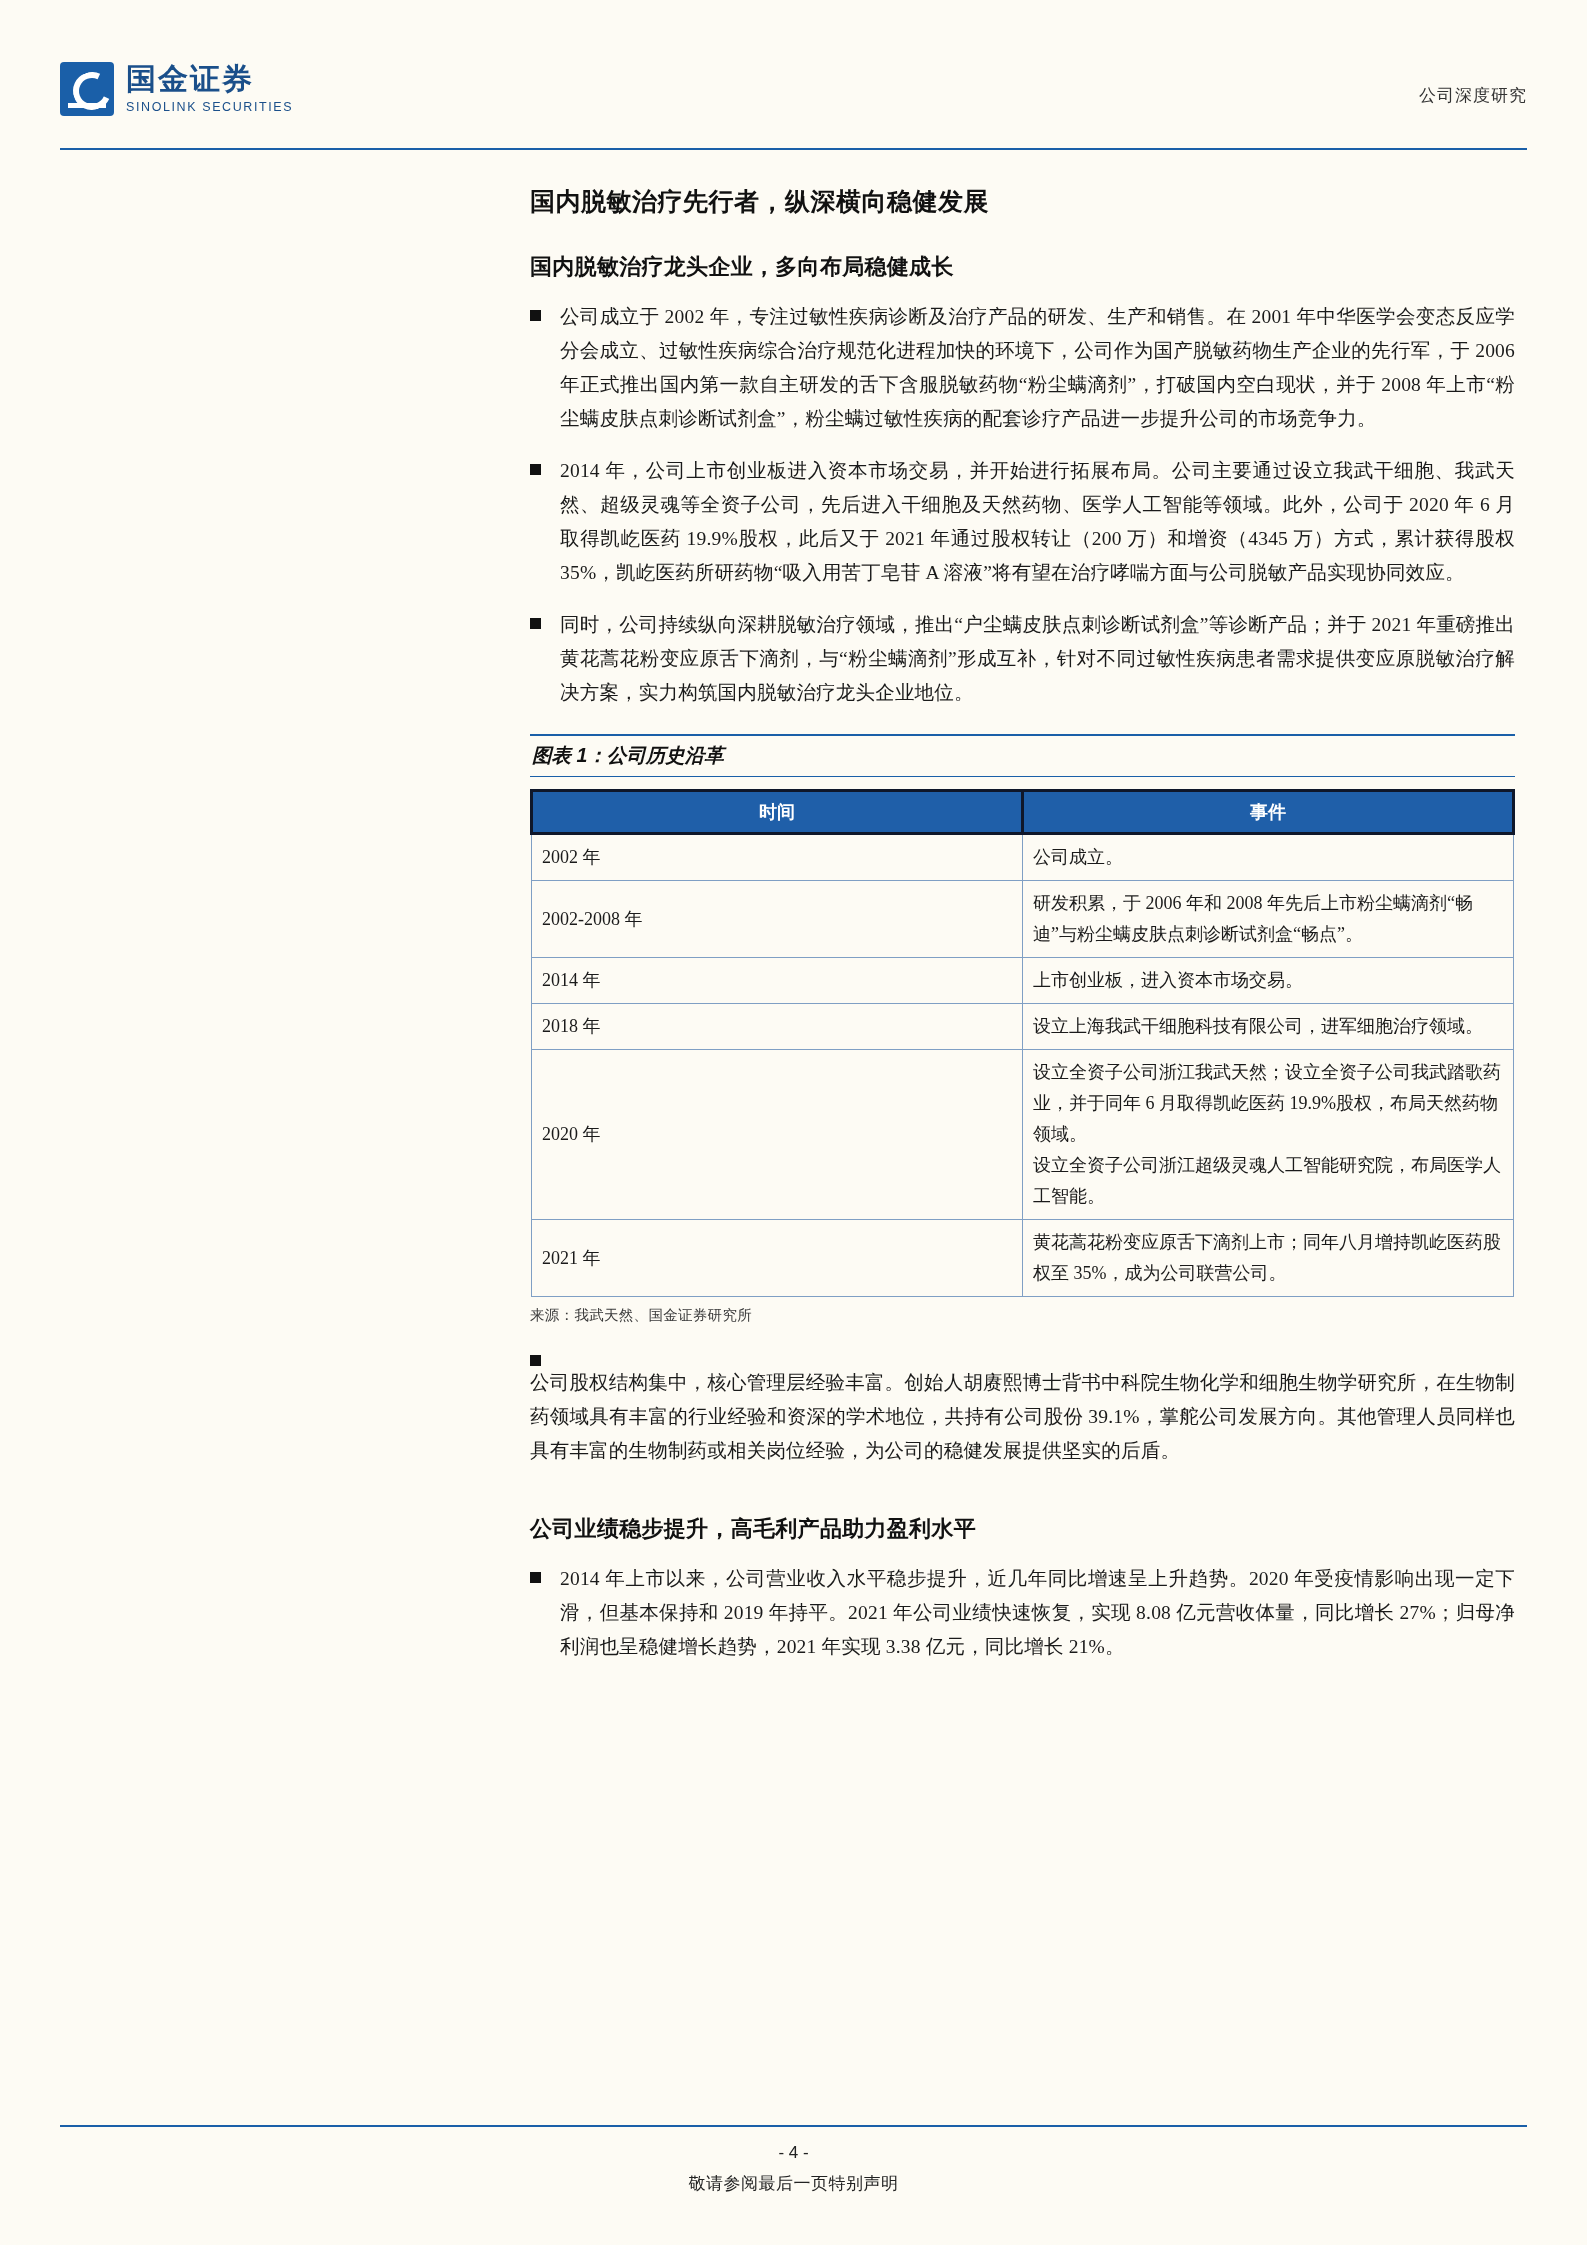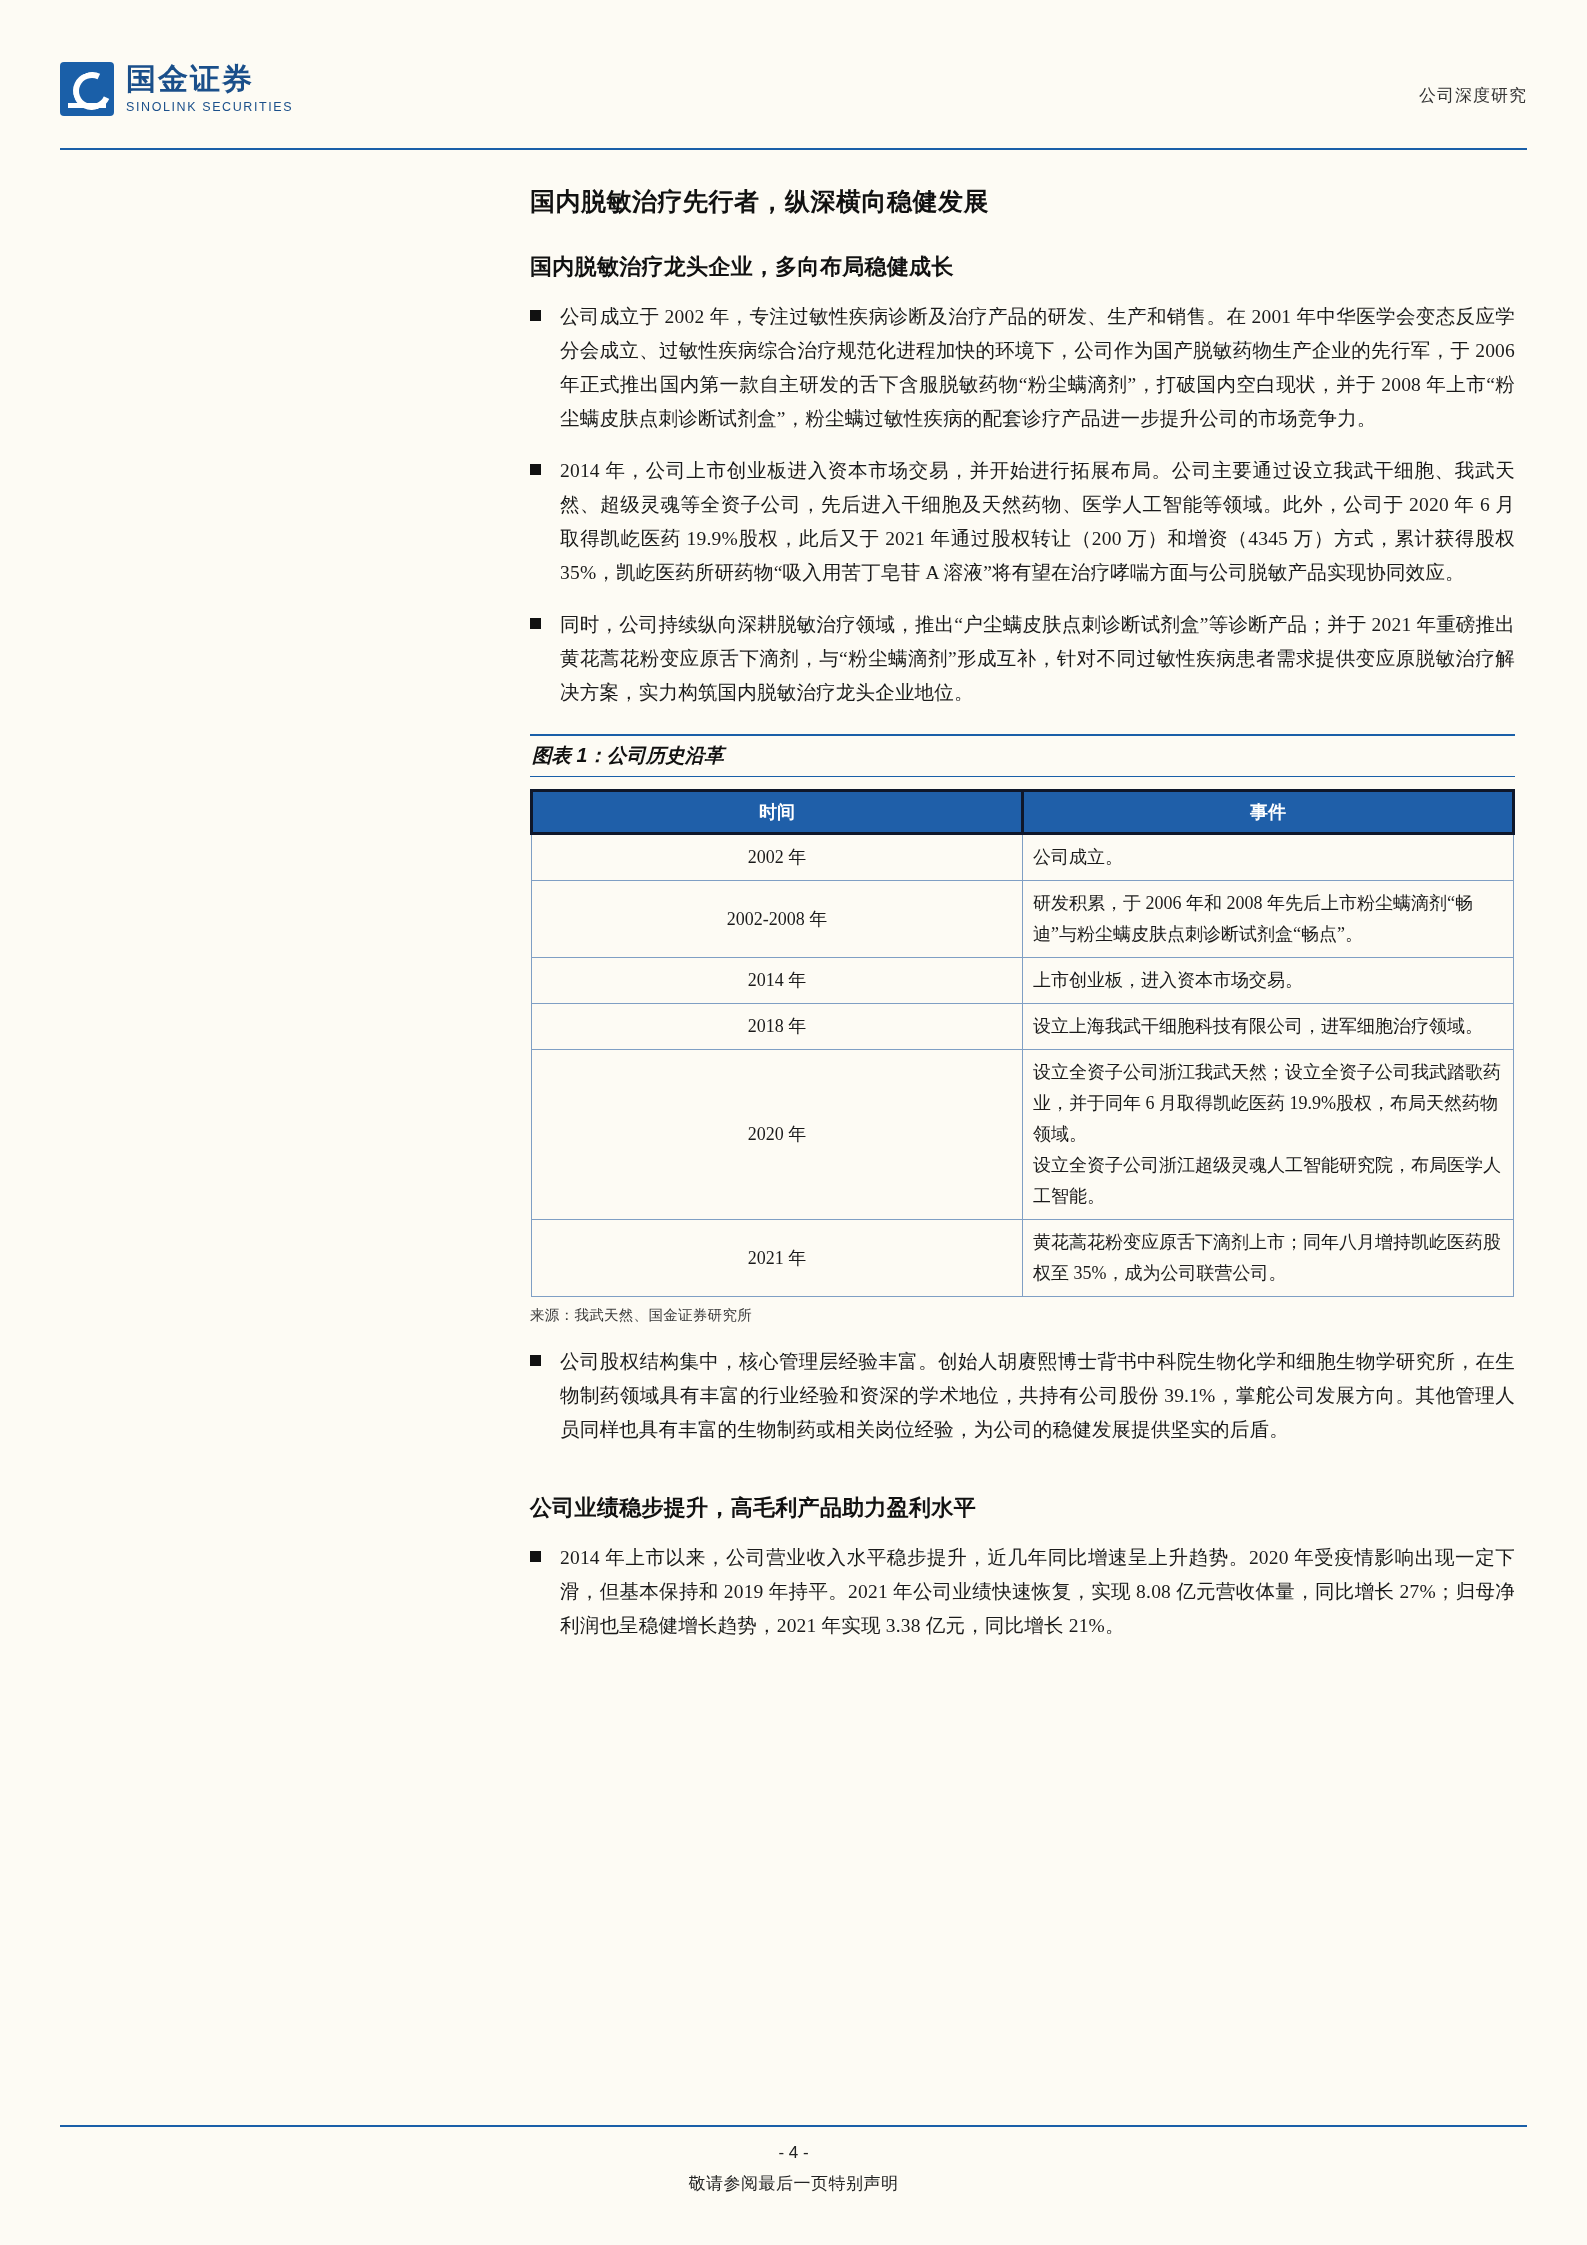--- a/index.html
+++ b/index.html
@@ -181,21 +181,20 @@
   }
   table.hist td {
     border: 1px solid #7f9fc4;
     font-size: 18px;
     line-height: 31px;
     padding: 7px 10px;
     vertical-align: middle;
     color: #1a1a1a;
   }
   table.hist td.time {
-    text-align: center;
     width: 215px;
   }
   .fig-src {
     font-size: 14.5px;
     color: #3a3a3a;
     margin-top: 9px;
     letter-spacing: 0.3px;
   }
 
   
@@ -305,21 +304,21 @@
           </tr>
           <tr>
             <td class="time">2021 年</td>
             <td>黄花蒿花粉变应原舌下滴剂上市；同年八月增持凯屹医药股权至 35%，成为公司联营公司。</td>
           </tr>
         </tbody>
       </table>
       <div class="fig-src">来源：我武天然、国金证券研究所</div>
     </div>
 
-    <div class="bullet" style="margin-top:20px;">
+    <div class="bullet" style="margin-top:20px;flex-direction:column;">
       <div class="bullet-mark">
           <i></i>
         </div>
       <div class="bullet-body">公司股权结构集中，核心管理层经验丰富。创始人胡赓熙博士背书中科院生物化学和细胞生物学研究所，在生物制药领域具有丰富的行业经验和资深的学术地位，共持有公司股份 39.1%，掌舵公司发展方向。其他管理人员同样也具有丰富的生物制药或相关岗位经验，为公司的稳健发展提供坚实的后盾。</div>
     </div>
 
     <div class="h2" style="margin-top:46px;">公司业绩稳步提升，高毛利产品助力盈利水平</div>
 
     <div class="bullet">
       <div class="bullet-mark">

